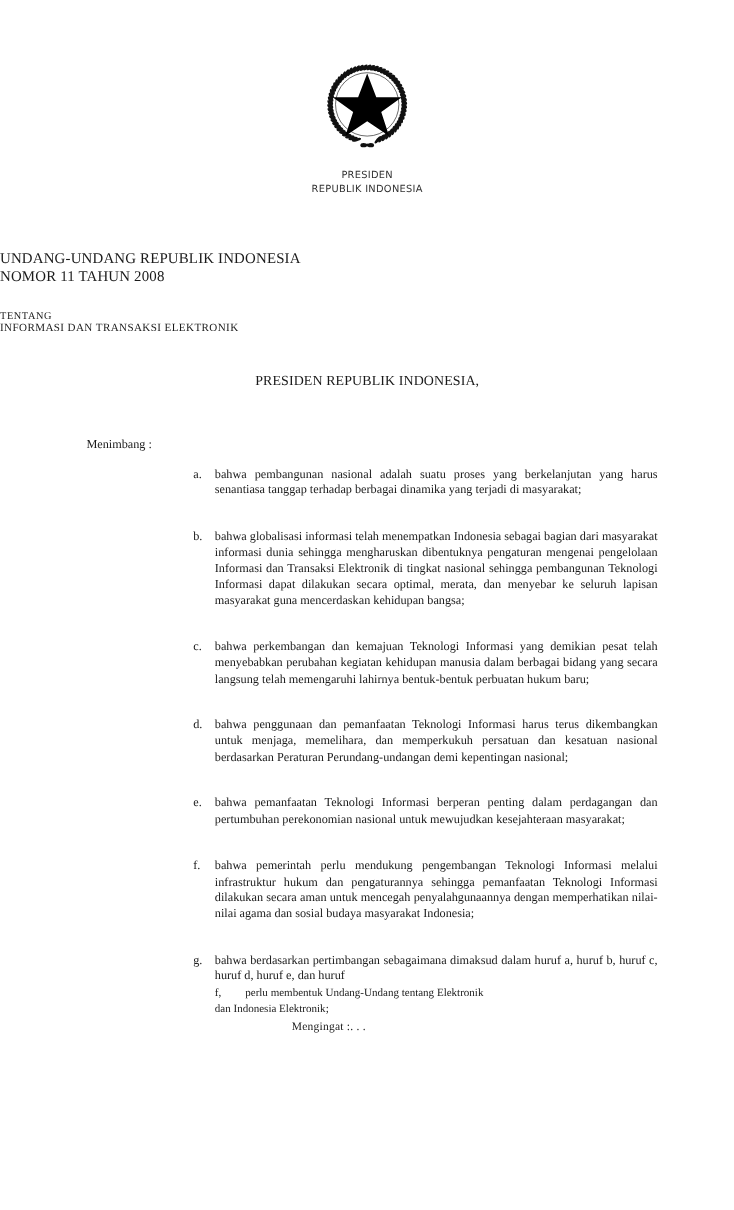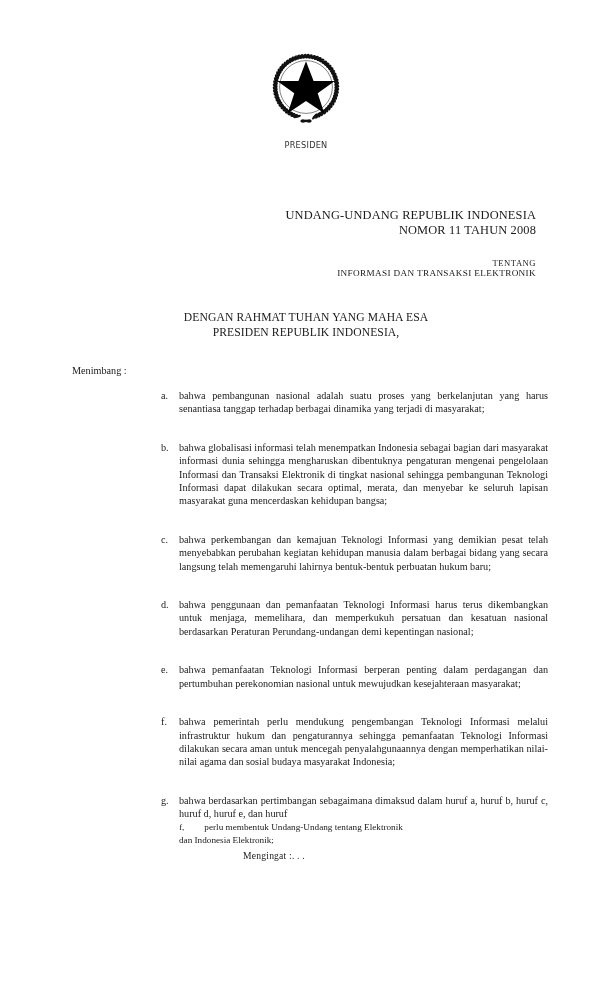--- a/index.html
+++ b/index.html
@@ -38,21 +38,21 @@
     color: #333333;
   }
   #emblem-caption div { white-space: nowrap; }
 
   
   #title-block {
     position: absolute;
     top: 208px;
     left: 0;
     width: 536px;
-    text-align: right;
+    text-align: left;
   }
   .t-main {
     font-size: 12.4px;
     line-height: 15.2px;
     letter-spacing: 0.15px;
   }
   .t-tentang {
     font-size: 8.6px;
     letter-spacing: 0.5px;
     margin-top: 20px;
@@ -215,32 +215,32 @@
 
       <g fill="#111111">
         <ellipse cx="46.5" cy="89.5" rx="3.1" ry="2.1"></ellipse>
         <ellipse cx="53.5" cy="89.5" rx="3.1" ry="2.1"></ellipse>
         <circle cx="50" cy="89.4" r="1.5"></circle>
       </g>
     </svg>
   </div>
   <div id="emblem-caption">
     <div>PRESIDEN</div>
+    <div>REPUBLIK INDONESIA</div>
   </div>
 </div>
 
 <div id="title-block">
   <div class="t-main">UNDANG-UNDANG REPUBLIK INDONESIA</div>
   <div class="t-main">NOMOR 11 TAHUN 2008</div>
   <div class="t-tentang">TENTANG</div>
   <div class="t-subject">INFORMASI DAN TRANSAKSI ELEKTRONIK</div>
 </div>
 
 <div id="decree-block">
-  <div class="t-decree">DENGAN RAHMAT TUHAN YANG MAHA ESA</div>
   <div class="t-decree">PRESIDEN REPUBLIK INDONESIA,</div>
 </div>
 
 <div id="considerations">
   <div id="menimbang-label">Menimbang :</div>
 
   <div id="clause-list">
 
     <div class="clause">
       <span class="clause-marker">a.</span>

